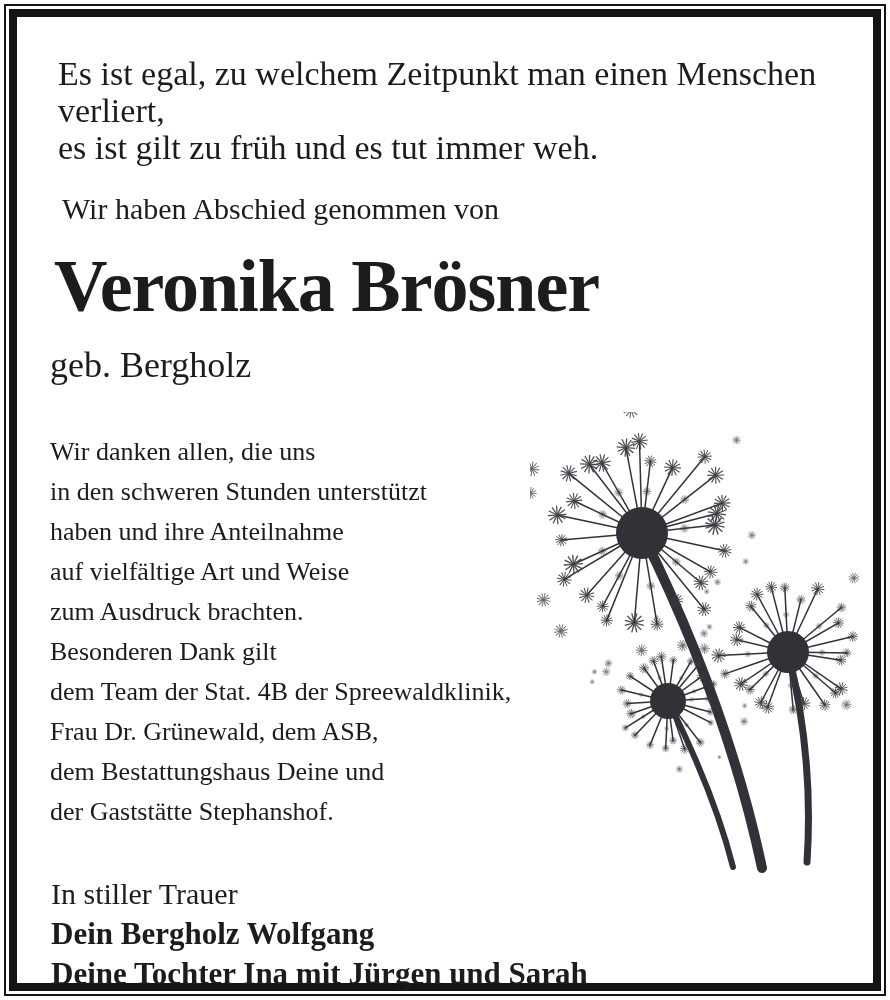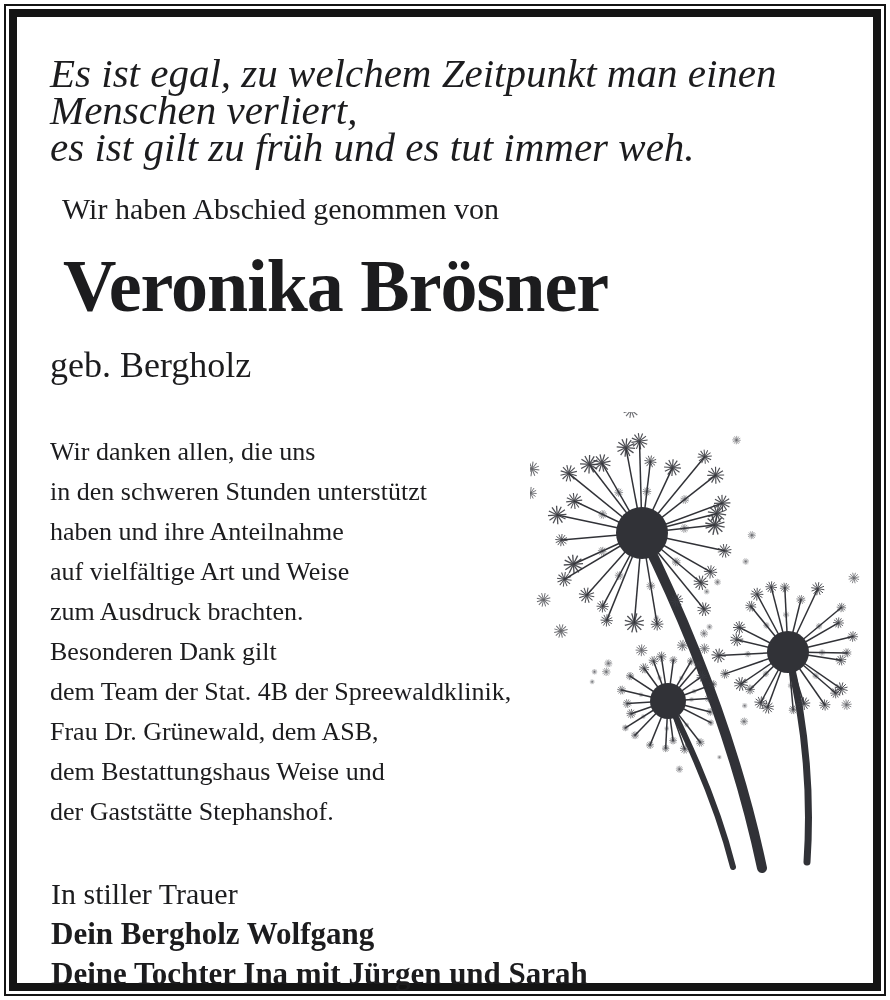--- a/index.html
+++ b/index.html
@@ -14,28 +14,28 @@
   }
   .frame-inner{
     position:absolute;left:3px;top:3px;right:3px;bottom:3px;
     border:8px solid #141414;
   }
   .content{
     position:absolute;left:0;top:0;right:0;bottom:0;
     padding:30px 20px 0 33px;overflow:hidden;position:relative;
   }
   .quote{
-    margin:8px 0 0 0;font-style:italic;font-size:41px;line-height:37px;
+    margin:8px 0 0 8px;font-size:34px;line-height:37px;
   }
   .quote span{display:block;}
   .intro{
     margin:26px 0 0 12px;font-size:30px;line-height:34px;
   }
   .deceased-name{
-    margin:18px 0 0 13px;font-size:74px;line-height:84px;font-weight:bold;
+    margin:18px 0 0 4px;font-size:74px;line-height:84px;font-weight:bold;
     letter-spacing:-1px;white-space:nowrap;
   }
   .maiden{
     margin:20px 0 0 0;font-size:36px;line-height:35px;
   }
   .thanks{
     margin:49px 0 0 0;font-size:26px;line-height:40px;max-width:600px;
     position:relative;z-index:2;
   }
   .closing{
@@ -66,21 +66,21 @@
 
       <div class="thanks">
         <div>Wir danken allen, die uns</div>
         <div>in den schweren Stunden unterstützt</div>
         <div>haben und ihre Anteilnahme</div>
         <div>auf vielfältige Art und Weise</div>
         <div>zum Ausdruck brachten.</div>
         <div>Besonderen Dank gilt</div>
         <div>dem Team der Stat. 4B der Spreewaldklinik,</div>
         <div>Frau Dr. Grünewald, dem ASB,</div>
-        <div>dem Bestattungshaus Weise und</div>
+        <div>dem Bestattungshaus Deine und</div>
         <div>der Gaststätte Stephanshof.</div>
       </div>
 
       <div class="closing">
         <div>In stiller Trauer</div>
         <div class="mourner">Dein Bergholz Wolfgang</div>
         <div class="mourner">Deine Tochter Ina mit Jürgen und Sarah</div>
       </div>
 
       <svg class="dandelions" viewBox="0 0 343 478" xmlns="http://www.w3.org/2000/svg" aria-hidden="true">

